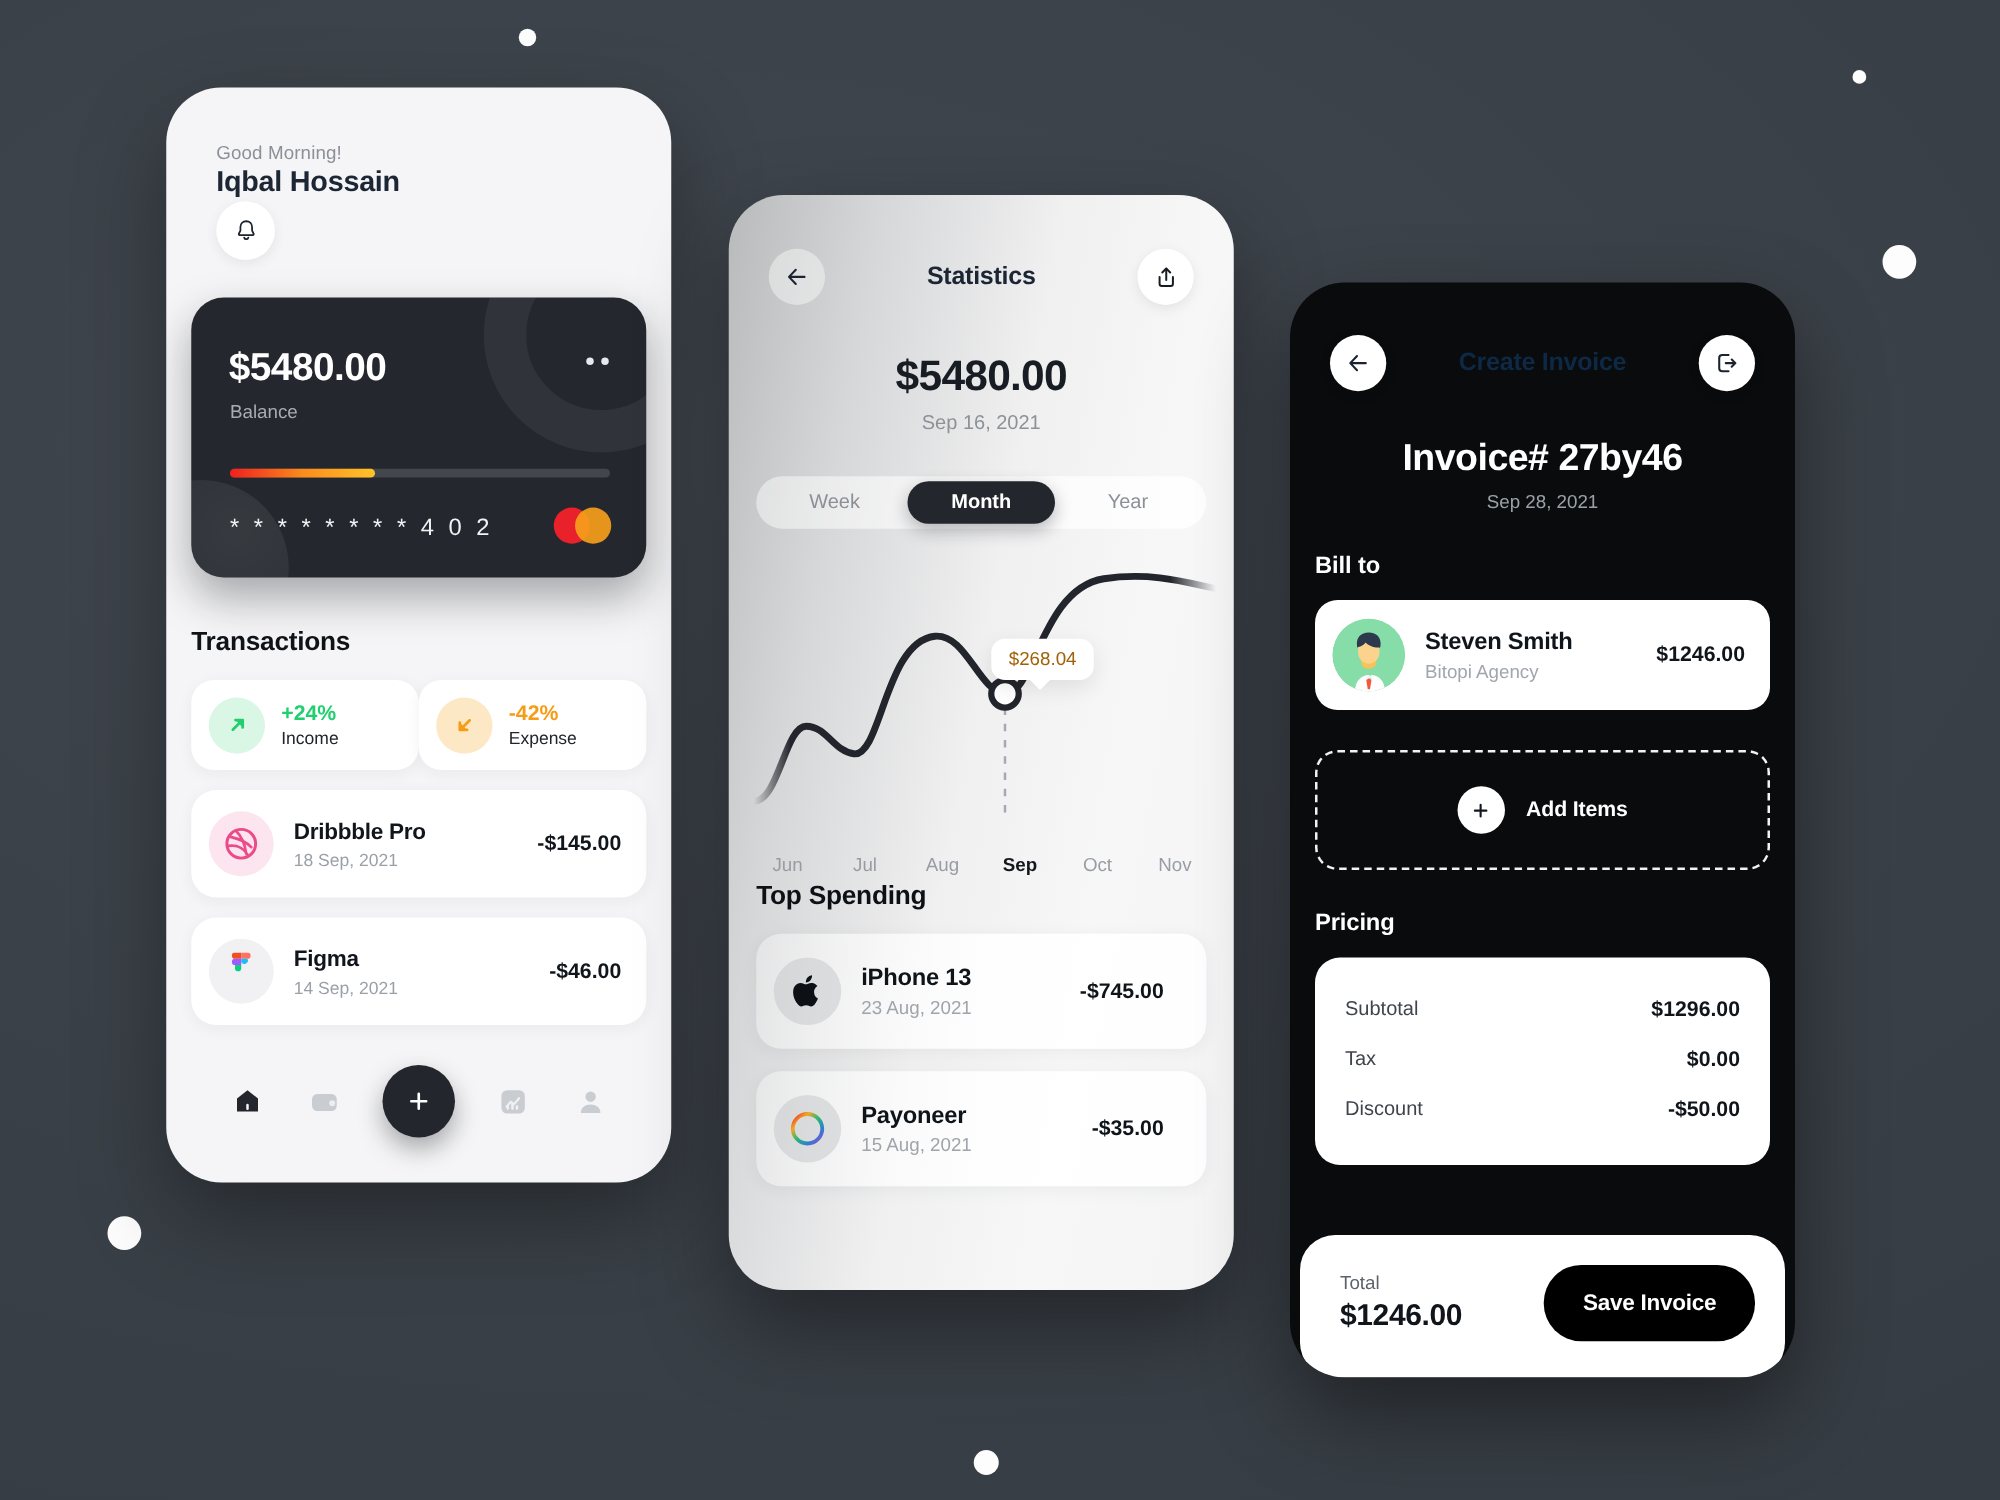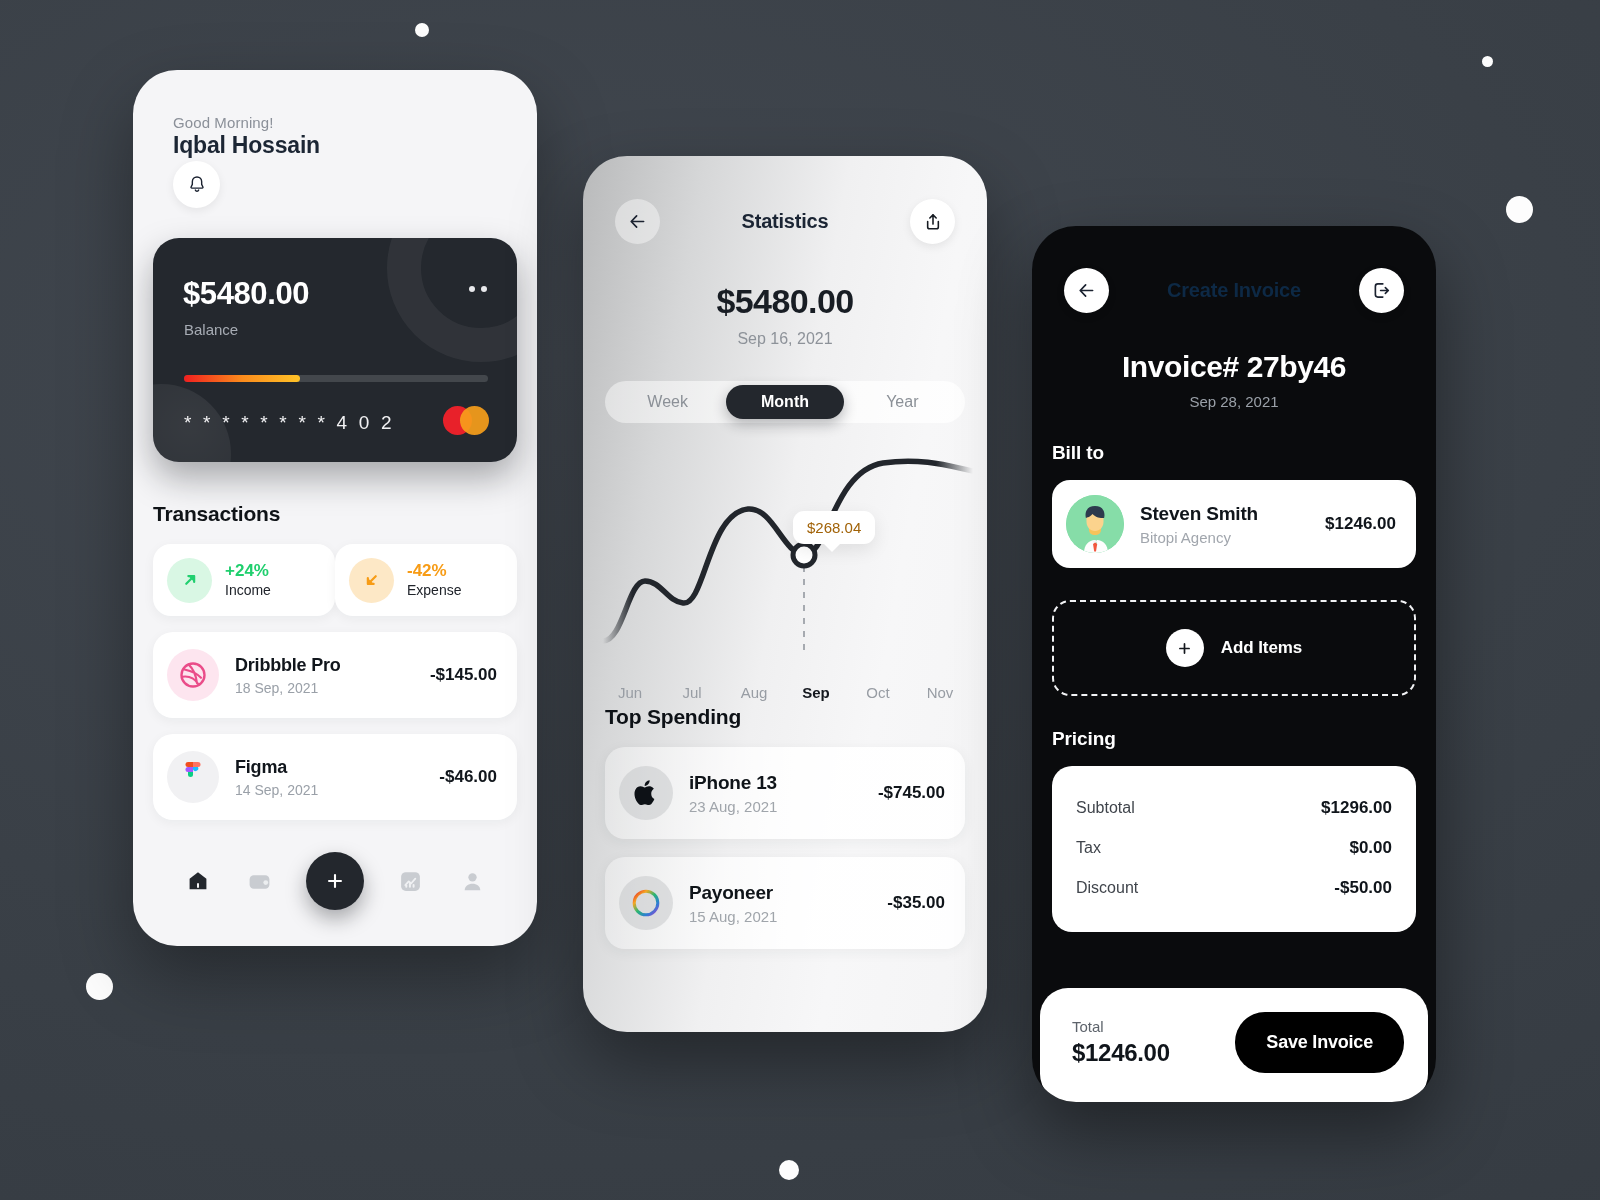--- a/index.html
+++ b/index.html
@@ -137,21 +137,21 @@
     content: ""; position: absolute; left: 30px; bottom: -8px;
     border-left: 9px solid transparent; border-right: 9px solid transparent; border-top: 9px solid #fff;
   }
   .month-axis { position: absolute; left: 0; right: 0; bottom: 0; display: flex; padding: 0 16px; }
   .month-axis span { flex: 1; text-align: center; font-size: 15px; color: #989da4; }
   .month-axis span.active { color: #14181e; font-weight: 700; }
 
   .st-sec-title { font-size: 21px; font-weight: 700; color: #0d1116; padding: 4px 0 0 22px; letter-spacing: -.2px; }
   .sp-row {
     display: flex; align-items: center; margin: 18px 22px 0 22px; height: 92px;
-    border-radius: 20px; padding: 0 20px 0 14px;
+    border-radius: 20px; padding: 0 34px 0 14px;
     background: linear-gradient(90deg, rgba(255,255,255,.32), rgba(255,255,255,.95) 55%);
     box-shadow: 0 3px 14px rgba(40,44,50,.06);
   }
   .sp-ic { width: 54px; height: 54px; border-radius: 50%; background: rgba(190,192,195,.45); display:flex; align-items:center; justify-content:center; flex:none; }
   .sp-mid { flex: 1; padding-left: 16px; }
   .sp-name { font-size: 19px; font-weight: 700; color: #0f1419; letter-spacing: -.2px; }
   .sp-date { font-size: 15px; color: #a0a5ab; margin-top: 4px; }
   .sp-amt { font-size: 17px; font-weight: 700; color: #0f1419; }
 
   

